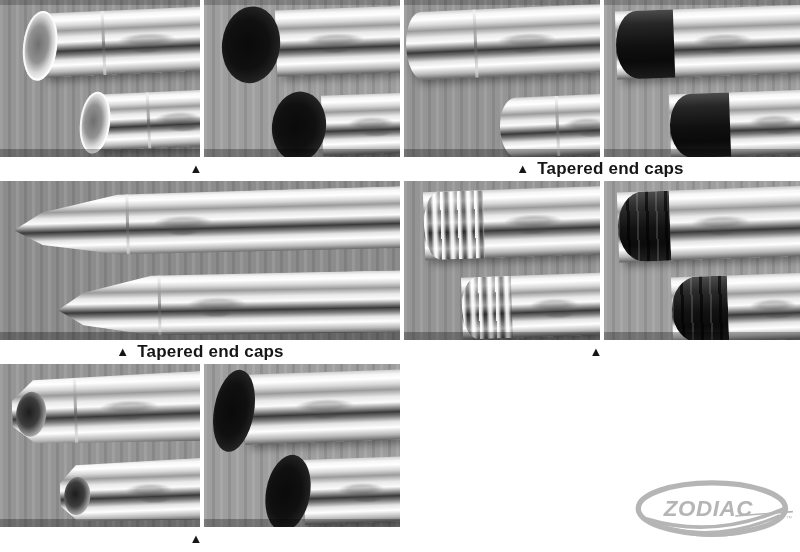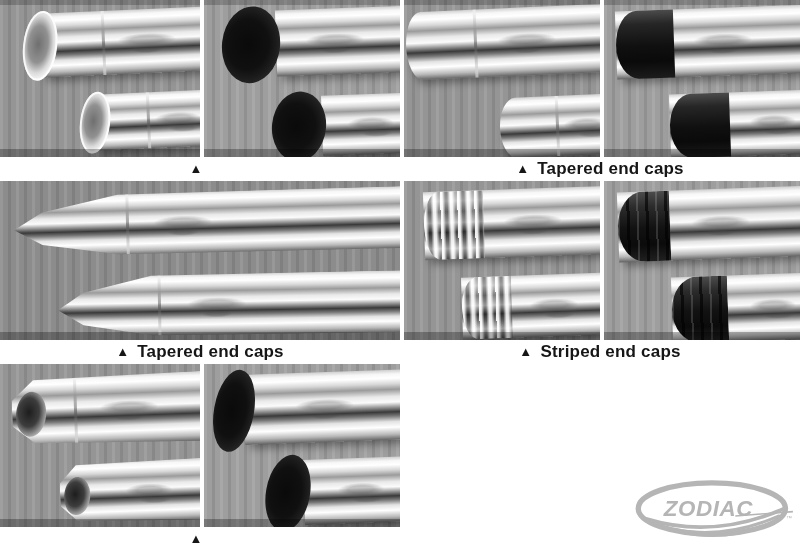--- a/index.html
+++ b/index.html
@@ -170,21 +170,20 @@
     </div>
   </div>
 
   <div class="cap-band" style="top:340px;height:24px;">
     <div class="cap-cell">
       <span class="tri">▲</span>
       <span>Tapered end caps</span>
     </div>
     <div class="cap-cell">
       <span class="tri">▲</span>
-      <span>Striped end caps</span>
     </div>
   </div>
 
   <div class="tile" style="left:0;top:364px;width:200px;height:163px;">
     <div class="pipe short-taper" style="left:12px;top:10px;width:200px;height:70px;transform:rotate(-2deg);">
       <div class="opening" style="left:4px;top:22%;width:30px;height:64%;"></div>
       <div class="seam" style="left:62px;"></div>
       <div class="engrave" style="left:88px;"></div>
     </div>
     <div class="pipe short-taper" style="left:60px;top:96px;width:152px;height:62px;transform:rotate(-2deg);">

